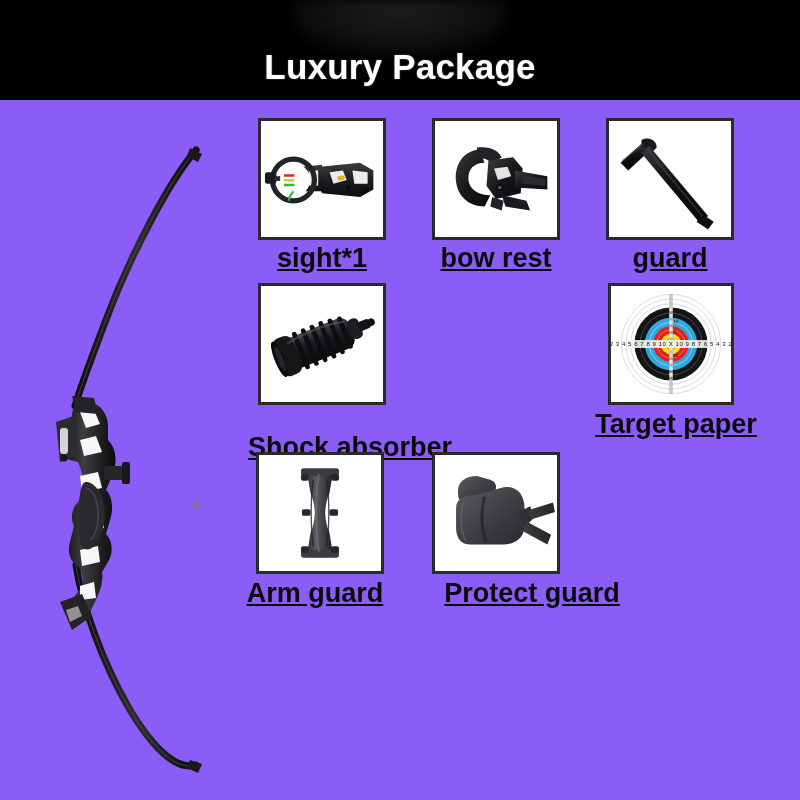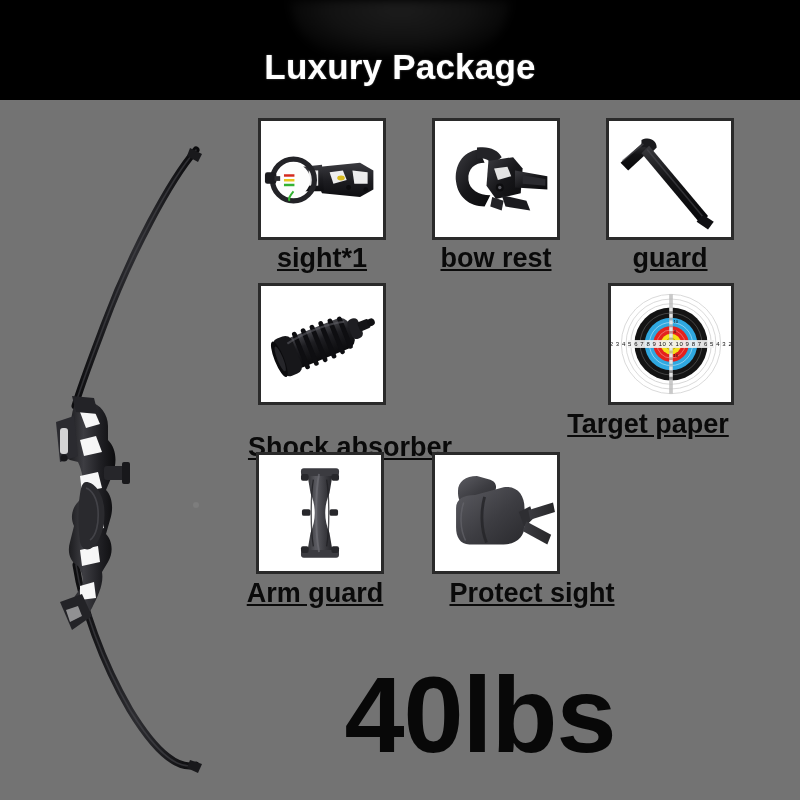--- a/index.html
+++ b/index.html
@@ -3,21 +3,21 @@
 <meta charset="utf-8">
 <style>
   html,body{margin:0;padding:0;}
   body{
     width:800px;height:800px;
     background:#ffffff;
     font-family:"Liberation Sans", sans-serif;
     overflow:hidden;
     position:relative;
   }
-  #page{position:relative;width:800px;height:800px;overflow:hidden;background:#737373;}
+  #page{position:relative;width:800px;height:800px;overflow:hidden;background:#8b5cf6;}
 
   
   .header-band{
     position:absolute;left:0;top:0;width:800px;height:100px;
     background:#000000;
   }
   .header-sheen{
     position:absolute;left:290px;top:0px;width:220px;height:55px;
     background:radial-gradient(ellipse at 50% 20%, #1c1c1c 0%, #121212 45%, #050505 75%, #000 100%);
     border-radius:0 0 60px 60px;
@@ -60,21 +60,21 @@
   #frame-bowrest{left:432px;top:118px;width:128px;height:122px;}
   #cap-bowrest{left:418px;top:243px;width:156px;}
 
   #frame-wrench{left:606px;top:118px;width:128px;height:122px;}
   #cap-wrench{left:600px;top:243px;width:140px;}
 
   #frame-shock{left:258px;top:283px;width:128px;height:122px;}
   #cap-shock{left:190px;top:409px;width:320px;margin-top:23px;}
 
   #frame-target{left:608px;top:283px;width:126px;height:122px;}
-  #cap-target{left:538px;top:409px;width:220px;}
+  #cap-target{left:566px;top:409px;width:220px;}
 
   #frame-armguard{left:256px;top:452px;width:128px;height:122px;}
   #cap-armguard{left:218px;top:578px;width:194px;text-align:center;}
 
   #frame-finger{left:432px;top:452px;width:128px;height:122px;}
   #cap-finger{left:412px;top:578px;width:240px;}
 
   .art{position:absolute;left:0;top:0;width:100%;height:100%;}
 
   
@@ -403,18 +403,17 @@
 
         <path d="M52,44 C48,58 48,78 54,92" fill="none" stroke="#262629" stroke-width="3" opacity=".85"></path>
         <path d="M30,50 C26,62 26,78 32,90" fill="none" stroke="#6b6b72" stroke-width="1.6" opacity=".55"></path>
 
         <path d="M88,60 L100,54 L104,66 L94,76 Z" fill="#2e2e32"></path>
 
         <path d="M98,58 L124,50 L126,60 L100,68 Z" fill="url(#strapGrad)"></path>
         <path d="M96,70 L122,84 L118,94 L92,80 Z" fill="url(#strapGrad)"></path>
       </svg>
     </div>
-    <div class="caption" id="cap-finger">Protect sight</div>
-  </div>
-
-  <div class="weight">40lbs</div>
+    <div class="caption" id="cap-finger">Protect guard</div>
+  </div>
+
 
 </div>
 
 </body></html>

